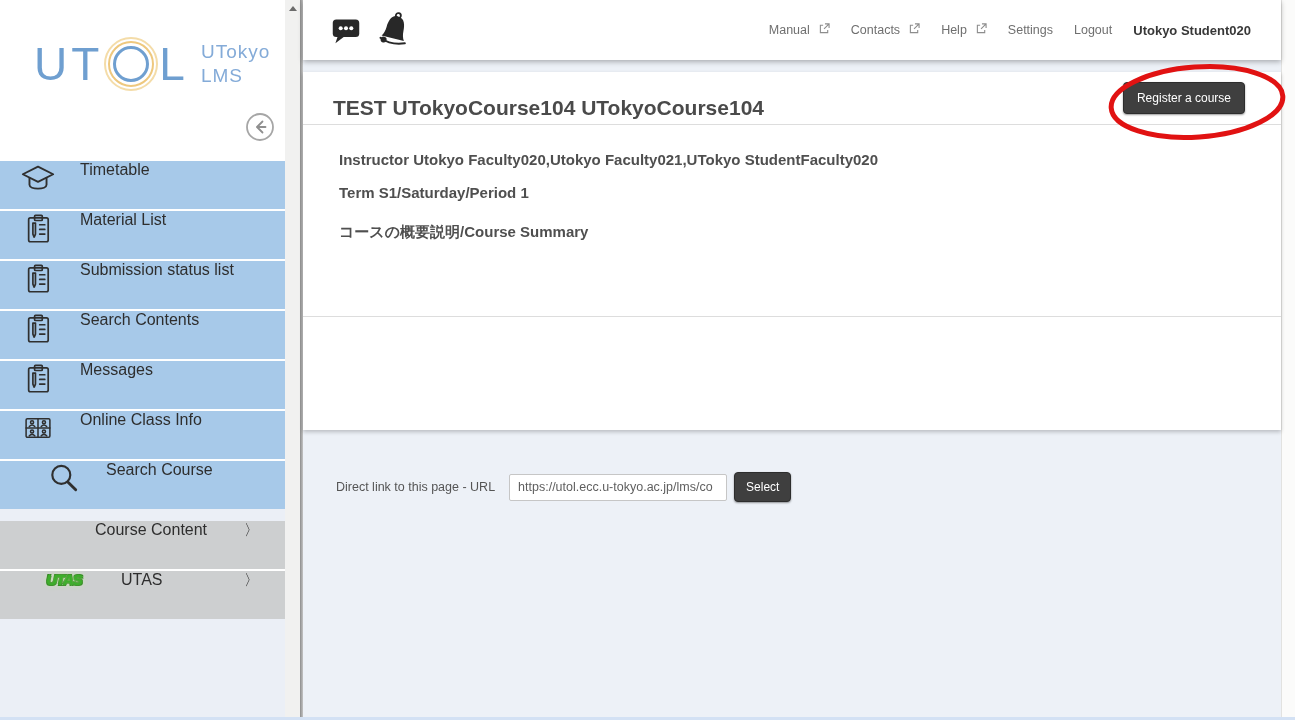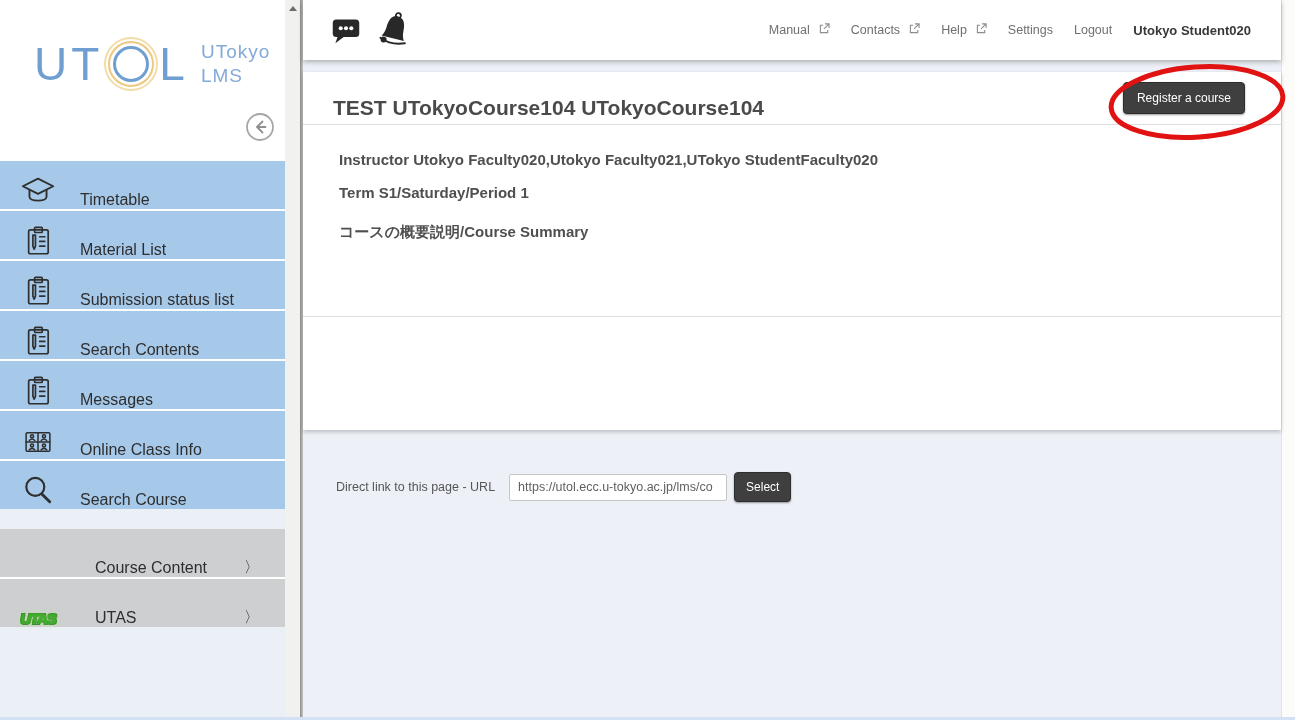--- a/index.html
+++ b/index.html
@@ -18,22 +18,22 @@
   .o-circle { width:36px; height:36px; border:3px solid #6f9fd0; border-radius:50%; z-index:2; }
   .ring { position:absolute; border-radius:50%; z-index:1; }
   .r1 { width:46px; height:46px; border:2px solid #eec87e; }
   .r2 { width:54px; height:54px; border:2px solid #f4dca8; }
   .logo-sub { margin-left:12px; font-size:19px; color:#84abd8; line-height:1.25; letter-spacing:1px; }
   .collapse-btn { position:absolute; left:245px; top:112px; width:30px; height:30px;
     border:none; background:transparent; cursor:pointer; }
 
   .group-blue, .group-gray { background:#fff; }
   .side-item { height:48px; margin-bottom:2px; background:#a7c9e9;
-    display:flex; align-items:flex-end; cursor:pointer; }
-  .side-item:last-child { margin-bottom:8px; }
+    display:flex; align-items:flex-start; cursor:pointer; }
+  .side-item:last-child { margin-bottom:0;padding-left:26px; }
   .side-item.gray { background:#cdcfd0;gap:15px; }
   .icon-box { width:40px; margin-left:18px; margin-right:22px;
     display:flex; align-items:center; justify-content:center; flex:0 0 auto; }
   .side-label { font-size:16px; color:#2e2e2e; }
   .chevron { margin-left:auto; margin-right:26px; font-size:15px; color:#2e2e2e; }
   .group-gap { height:12px; }
   .utas-logo { font-size:15px; font-weight:bold; font-style:italic; color:#3cb02a;
     letter-spacing:-1px;
     text-shadow:0 0 6px #c4f295, 1px 1px 0 #1d7a12, -1px -1px 0 #1d7a12,
       1px -1px 0 #1d7a12, -1px 1px 0 #1d7a12; }

